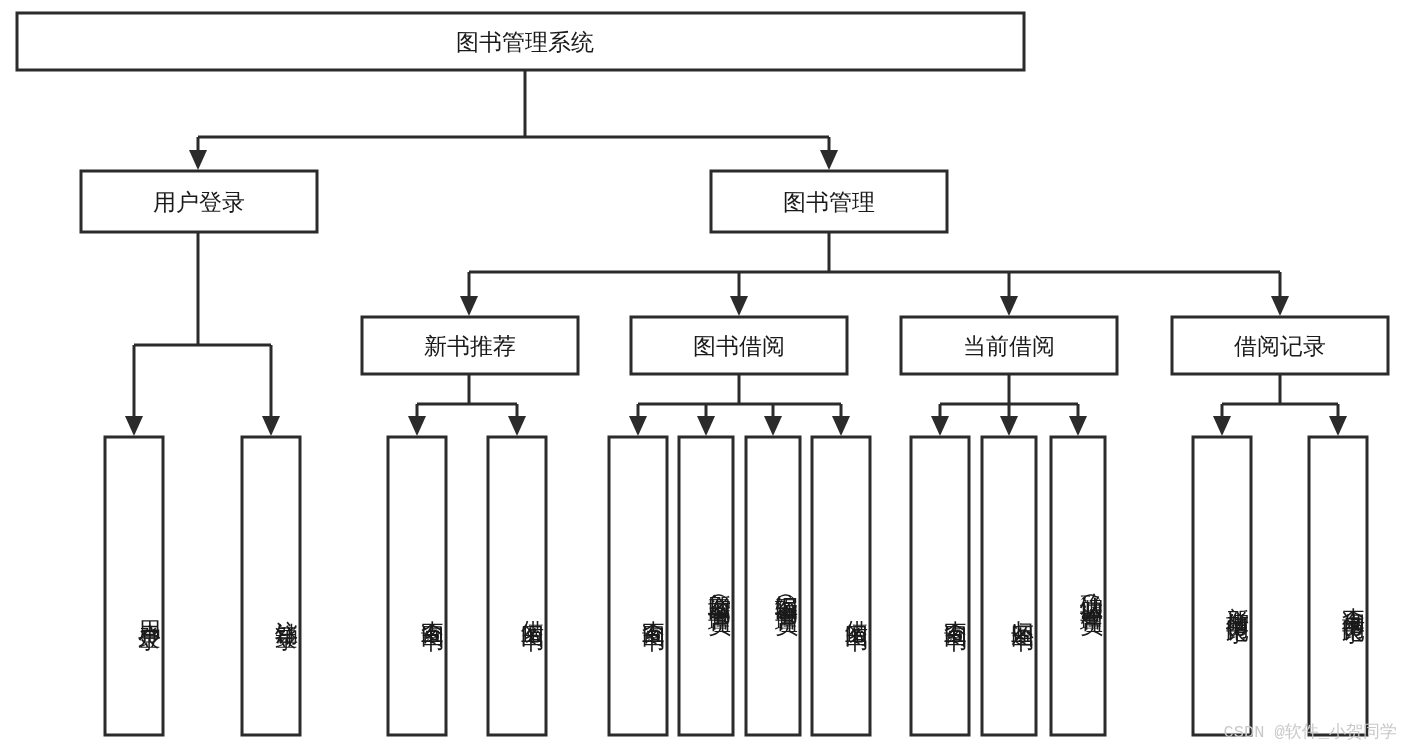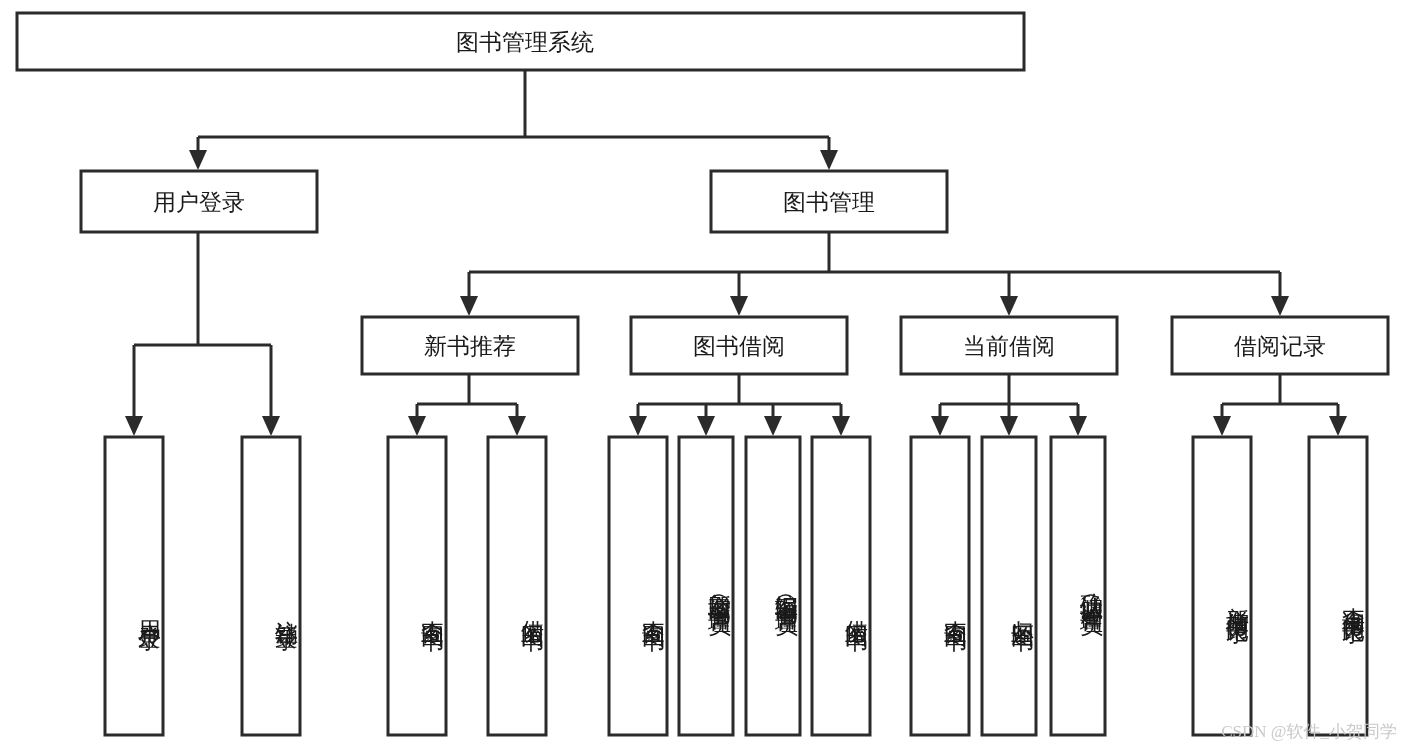--- a/index.html
+++ b/index.html
@@ -61,21 +61,21 @@
     white-space: nowrap;
     display: flex;
     align-items: flex-start;
     justify-content: center;
     user-select: none;
   }
   .watermark {
     position: absolute;
     right: 8px;
     bottom: 4px;
-    font-family: Liberation Serif, serif;
+    font-family: Liberation Mono, monospace;
     font-size: 17px;
     color: #c9c9c9;
     white-space: nowrap;
     user-select: none;
   }
 </style>
 </head>
 <body>
 
 <div id="diagram-root">

